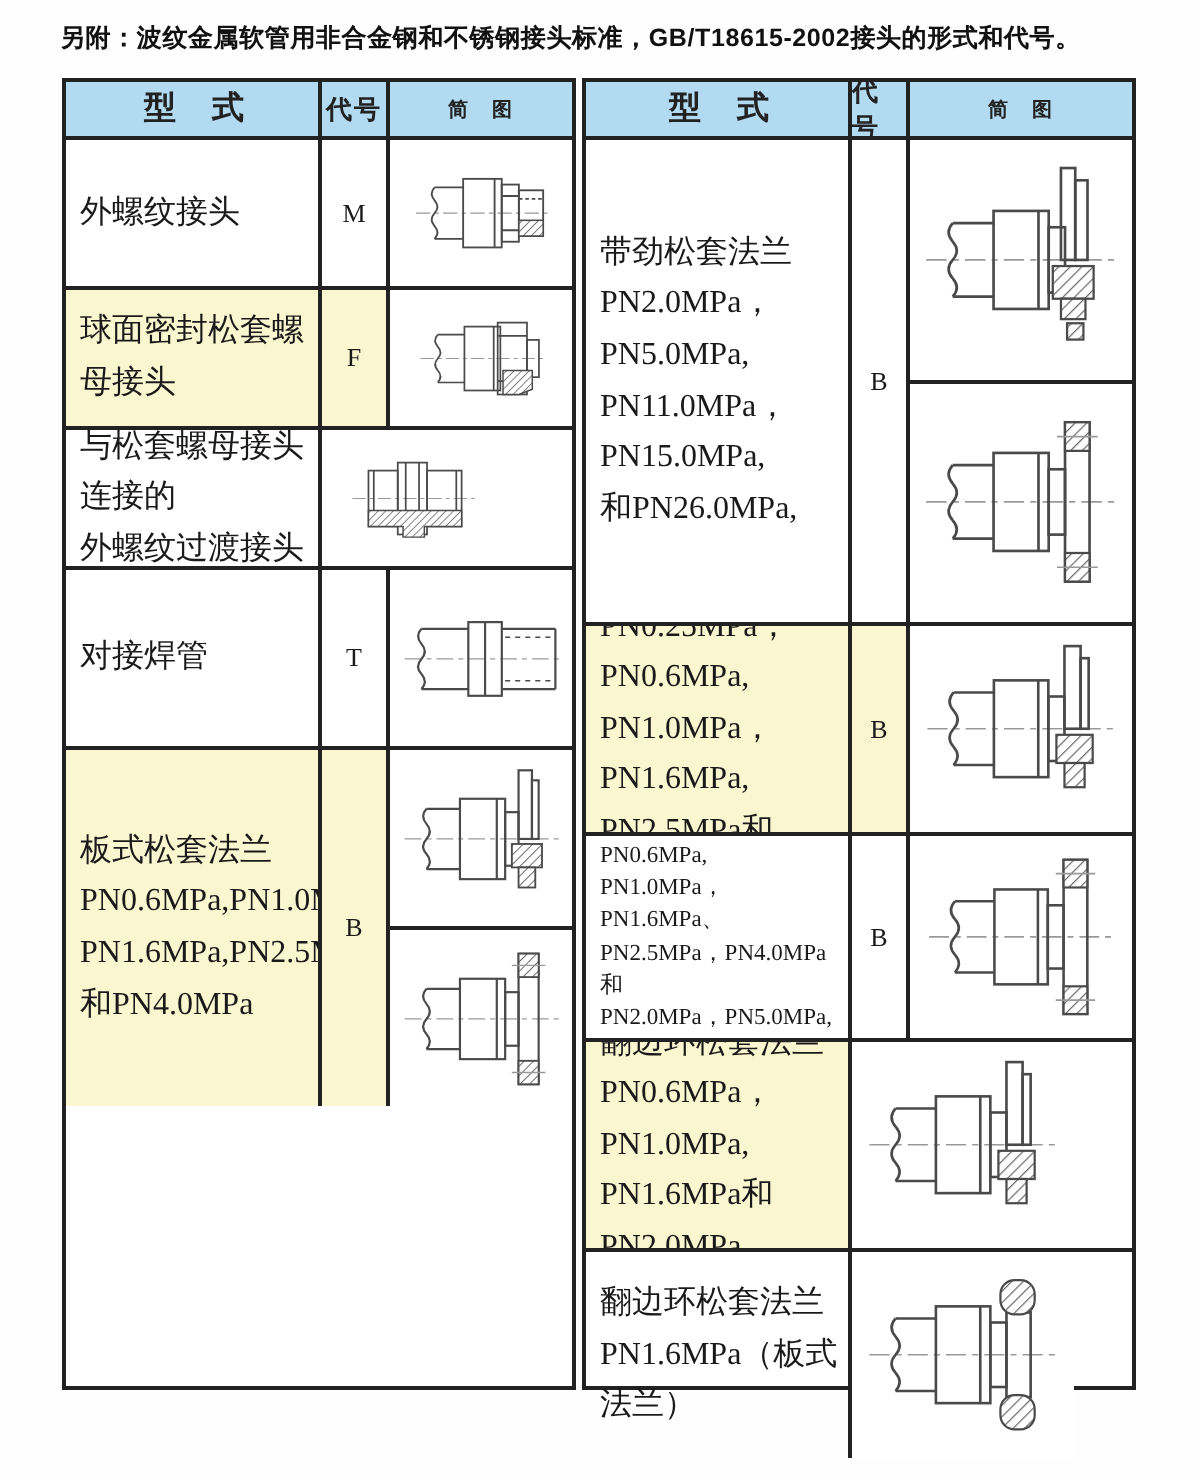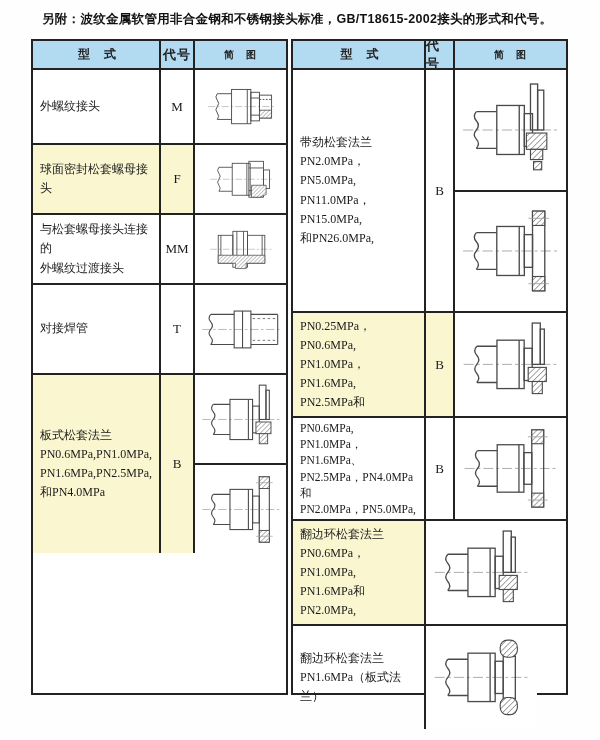--- a/index.html
+++ b/index.html
@@ -2,21 +2,21 @@
 <html><head>
 <meta charset="utf-8">
 <style>
   html,body{margin:0;padding:0;}
   body{
     width:600px;height:740px;position:relative;background:#fefefe;
     font-family:"Liberation Sans","DejaVu Sans",sans-serif;color:#1a1a1a;
     overflow:hidden;
   }
   .caption{
-    position:absolute;left:42px;top:11px;width:540px;
+    position:absolute;left:30px;top:11px;width:540px;
     font-size:12.5px;font-weight:bold;letter-spacing:0.3px;color:#111;
   }
   .tablewrap{position:absolute;left:31px;top:39px;width:537px;height:656px;}
   .half{
     position:absolute;top:0;height:656px;border:2px solid #222;
     box-sizing:border-box;background:#fff;
   }
   .half.left{left:0;width:257px;}
   .half.right{left:260px;width:277px;}
   .hrow{display:flex;box-sizing:border-box;border-top:2px solid #222;}
@@ -28,21 +28,21 @@
   .left .c.code{width:34px;}
   .left .c.diag{width:93px;}
   
   .right .c.type{width:131px;}
   .right .c.code{width:29px;}
   .right .c.diag{width:113px;}
   .hcell{
     background:#b2daf1;justify-content:center;font-weight:bold;
     font-size:10px;color:#222;letter-spacing:1px;
   }
-  .c.type{padding:4px 4px 4px 7px;font-size:12px;line-height:1.6;
+  .c.type{padding:4px 4px 4px 7px;font-size:16px;line-height:1.6;
     white-space:pre-line;
     font-family:"Liberation Serif","DejaVu Serif",serif;}
   .c.type.tight{font-size:11.5px;line-height:1.42;}
   .c.code{font-family:"Liberation Serif","DejaVu Serif",serif;font-size:13px;}
   .ylw{background:#f9f6d0;}
   .diagcell{justify-content:center;align-items:center;background:#fff;}
   .diag svg{width:92%;height:92%;display:block;}
   .stack{display:flex;flex-direction:column;width:100%;height:100%;padding:0;}
   .stack>div{flex:1;display:flex;align-items:center;justify-content:center;overflow:hidden;}
   .stack>div:first-child{border-bottom:2px solid #222;box-sizing:border-box;}
@@ -197,21 +197,20 @@
       <div class="c diag diagcell">
         <svg viewBox="0 0 100 94">
             <use href="#d-f"></use>
           </svg>
       </div>
     </div>
 
     <div class="hrow" style="height:70px">
       <div class="c type">与松套螺母接头连接的
 外螺纹过渡接头</div>
-      <div class="c code">MM</div>
       <div class="c diag diagcell">
         <svg viewBox="0 0 100 94">
             <use href="#d-mm"></use>
           </svg>
       </div>
     </div>
 
 
     <div class="hrow" style="height:90px">
       <div class="c type">对接焊管</div>

